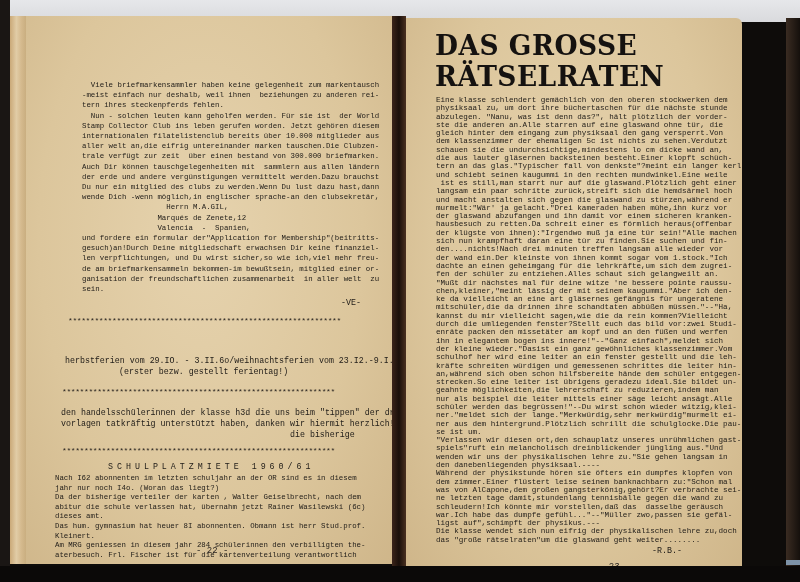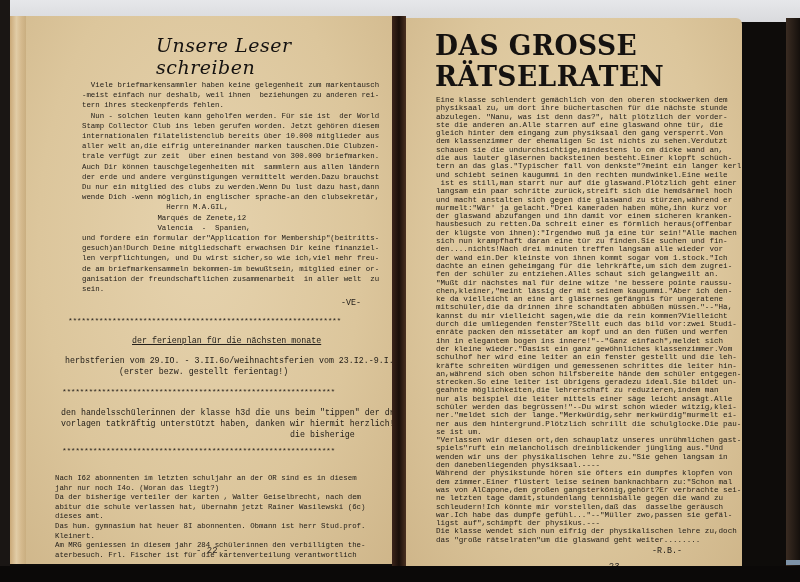--- a/index.html
+++ b/index.html
@@ -48,39 +48,38 @@
 </style>
 </head>
 <body>
 
 <div class="top-bg"></div>
 <div class="left-edge"></div>
 
 <div class="page page-left">
   <div class="stack"></div>
 
-  <div class="handtitle" style="left:146px; top:18px;">Unsere Leser schreiben</div>
 
   <div class="tt" id="letter" style="left: 72px; top: 64px; font-size: 7.4px; line-height: 10.2px;"><span class="ln">  Viele briefmarkensammler haben keine gelegenheit zum markentausch</span><span class="ln">-meist einfach nur deshalb, weil ihnen  beziehungen zu anderen rei-</span><span class="ln">tern ihres steckenpferds fehlen.</span><span class="ln">  Nun - solchen leuten kann geholfen werden. Für sie ist  der World</span><span class="ln">Stamp Collector Club ins leben gerufen worden. Jetzt gehören diesem</span><span class="ln">internationalen filatelistenclub bereits über 10.000 mitglieder aus</span><span class="ln">aller welt an,die eifrig untereinander marken tauschen.Die Clubzen-</span><span class="ln">trale verfügt zur zeit  über einen bestand von 300.000 briefmarken.</span><span class="ln">Auch Dir können tauschgelegenheiten mit  sammlern aus allen ländern</span><span class="ln">der erde und andere vergünstigungen vermittelt werden.Dazu brauchst</span><span class="ln">Du nur ein mitglied des clubs zu werden.Wenn Du lust dazu hast,dann</span><span class="ln">wende Dich -wenn möglich,in englischer sprache-an den clubsekretär,</span><span class="ln">                   Herrn M.A.GIL,</span><span class="ln">                 Marqués de Zenete,12</span><span class="ln">                 Valencia  -  Spanien,</span><span class="ln">und fordere ein formular der"Application for Membership"(beitritts-</span><span class="ln">gesuch)an!Durch Deine mitgliedschaft erwachsen Dir keine finanziel-</span><span class="ln">len verpflichtungen, und Du wirst sicher,so wie ich,viel mehr freu-</span><span class="ln">de am briefmarkensammeln bekommen-im bewußtsein, mitglied einer or-</span><span class="ln">ganisation der freundschaftlichen zusammenarbeit  in aller welt  zu</span><span class="ln">sein.</span></div>
   <div class="tt" style="left:331px; top:282px;">-VE-</div>
 
   <div class="stars" style="left:58px; top:300px; width:330px;">**************************************************************</div>
 
-  <div class="tt underl" style="left:122px; top:320px;">der ferienplan für die nächsten monate</div>
   <div class="tt" style="left:55px; top:340px;">herbstferien vom 29.IO. - 3.II.6o/weihnachtsferien vom 23.I2.-9.I.6o</div>
   <div class="tt" style="left:109px; top:351px;">(erster bezw. gestellt ferientag!)</div>
 
   <div class="stars" style="left:52px; top:371px; width:336px;">**************************************************************</div>
 
   <div class="tt" style="left:51px; top:392px;">den handelsschülerinnen der klasse h3d die uns beim "tippen" der druck</div>
   <div class="tt" style="left:51px; top:403px;">vorlagen tatkräftig unterstützt haben, danken wir hiermit herzlich!!!</div>
   <div class="tt" style="left:280px; top:414px;">die bisherige</div>
 
   <div class="stars" style="left:52px; top:430px; width:336px;">**************************************************************</div>
 
+  <div class="tt spaced" style="left:98px; top:430px; margin-top:16px;">SCHULPLATZMIETE 1960/61</div>
   <div class="tt" id="spm" style="left: 45px; top: 458px; font-size: 7.4px; line-height: 9.6px;"><span class="ln">Nach I62 abonnenten im letzten schuljahr an der OR sind es in diesem</span><span class="ln">jahr nur noch I4o. (Woran das liegt?)</span><span class="ln">Da der bisherige verteiler der karten , Walter Geiselbrecht, nach dem</span><span class="ln">abitur die schule verlassen hat, übernahm jetzt Rainer Wasilewski (6c)</span><span class="ln">dieses amt.</span><span class="ln">Das hum. gymnasium hat heuer 8I abonnenten. Obmann ist herr Stud.prof.</span><span class="ln">Kleinert.</span><span class="ln">Am MRG geniessen in diesem jahr 284 schülerinnen den verbilligten the-</span><span class="ln">aterbesuch. Frl. Fischer ist für die kartenverteilung verantwortlich</span></div>
   <div class="stars" style="left:52px; top:555px; width:330px; font-size:7px; letter-spacing:1px;">* * * * * * * * * * * * * * * * * * * * * * * * * * * * * * *</div>
 
   <div class="pagenum" style="left:186px; top:530px;">- 22 -</div>
 </div>
 
 <div class="spine"></div>
 
 <div class="page page-right">
   <div class="calltitle" style="left:26px; top:12px;">DAS GROSSE RÄTSELRATEN</div>

